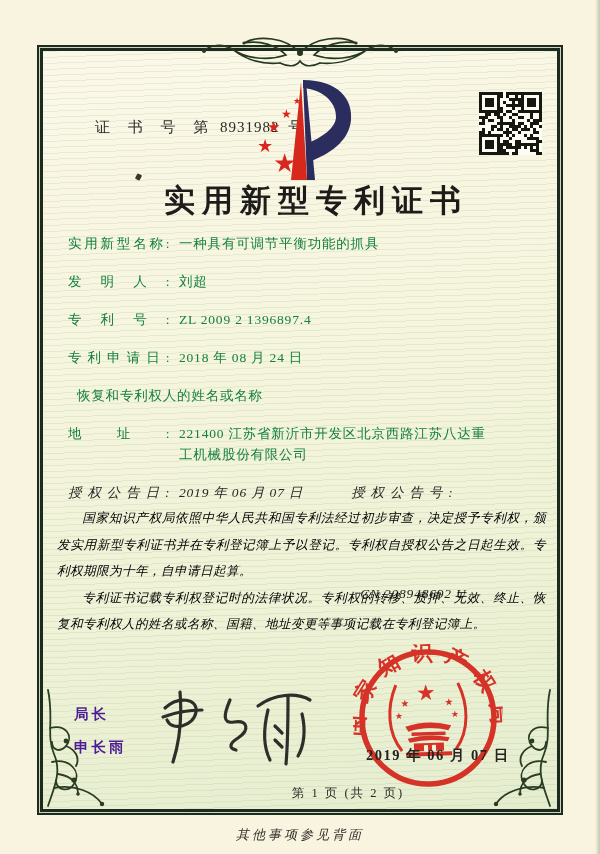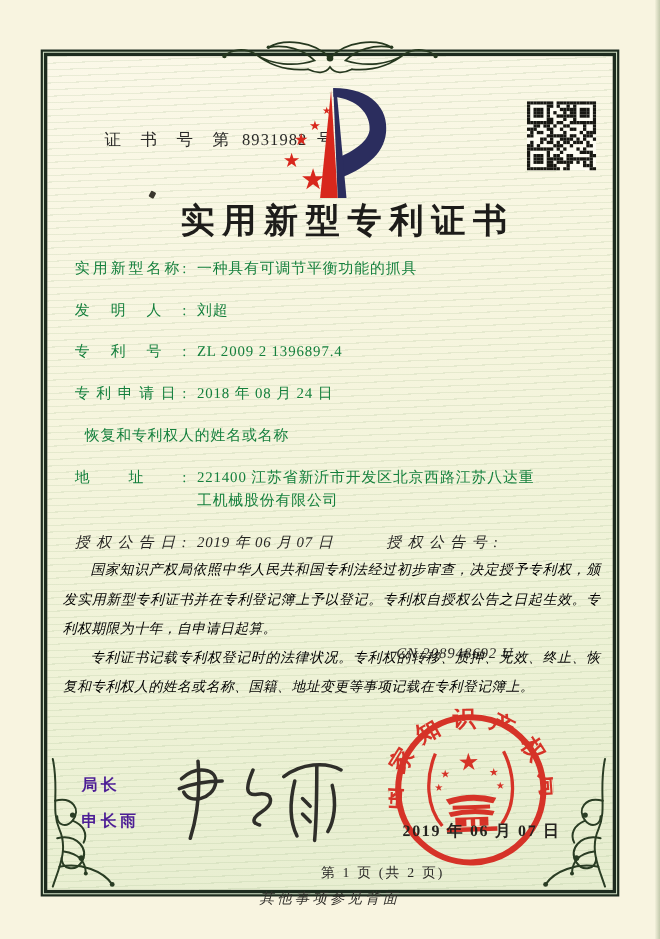--- a/index.html
+++ b/index.html
@@ -35,21 +35,21 @@
   .body-text{left:57px;top:505px;width:489px;font-size:12.6px;color:#000000;font-style:italic;}
   .body-text p{margin:0;text-indent:2em;line-height:26.5px;text-align:justify;letter-spacing:.4px;}
   
   .director{left:74px;top:698px;font-family:"Liberation Sans","DejaVu Sans",sans-serif;
     font-weight:bold;font-size:14.5px;color:#4c1d95;letter-spacing:3px;line-height:33px;}
   
   .seal{left:353px;top:644px;opacity:.94;transform:rotate(-2deg);}
   .sealdate{left:366px;top:746px;font-size:14.5px;font-weight:bold;color:#24231f;letter-spacing:1.5px;z-index:5;}
   
   .pageinfo{left:0;top:785px;width:600px;text-align:center;font-size:12.5px;color:#2a2927;letter-spacing:2px;padding-left:48px;}
-  .backnote{left:0;top:808px;width:600px;text-align:center;font-size:13px;color:#33322d;
+  .backnote{left:0;top:826px;width:600px;text-align:center;font-size:13px;color:#33322d;
     font-style:italic;letter-spacing:3px;}
   .orn{color:#26381f;}
   svg{display:block;}
 </style>
 </head>
 <body>
 
 <div class="page">
 
   <div class="frame"></div>

